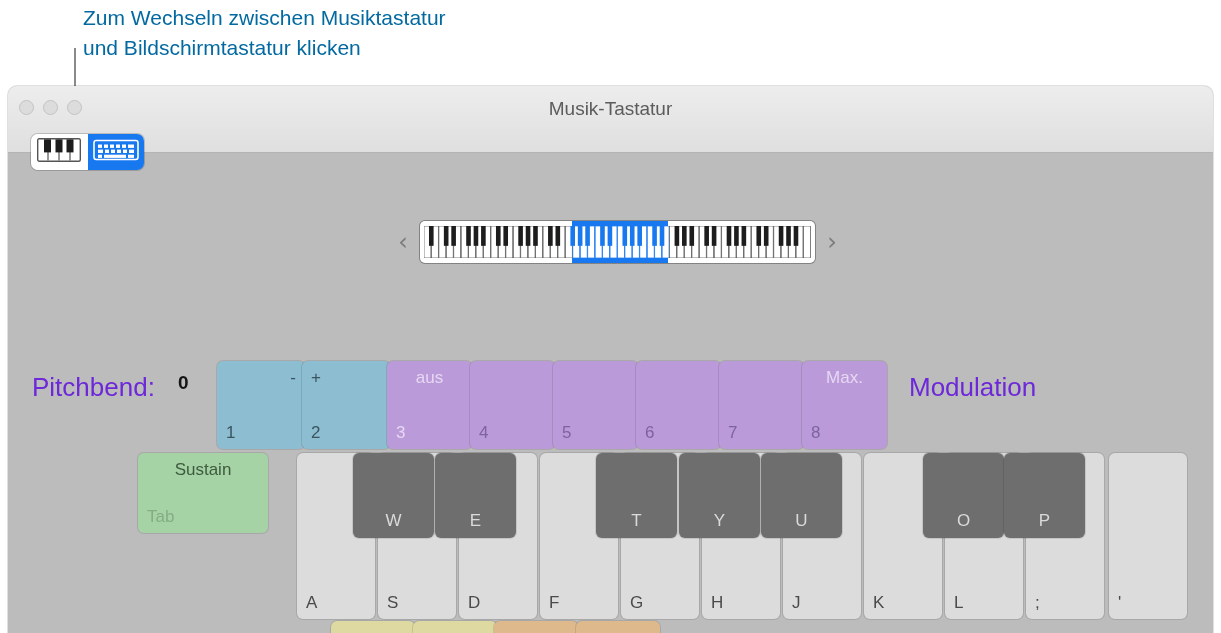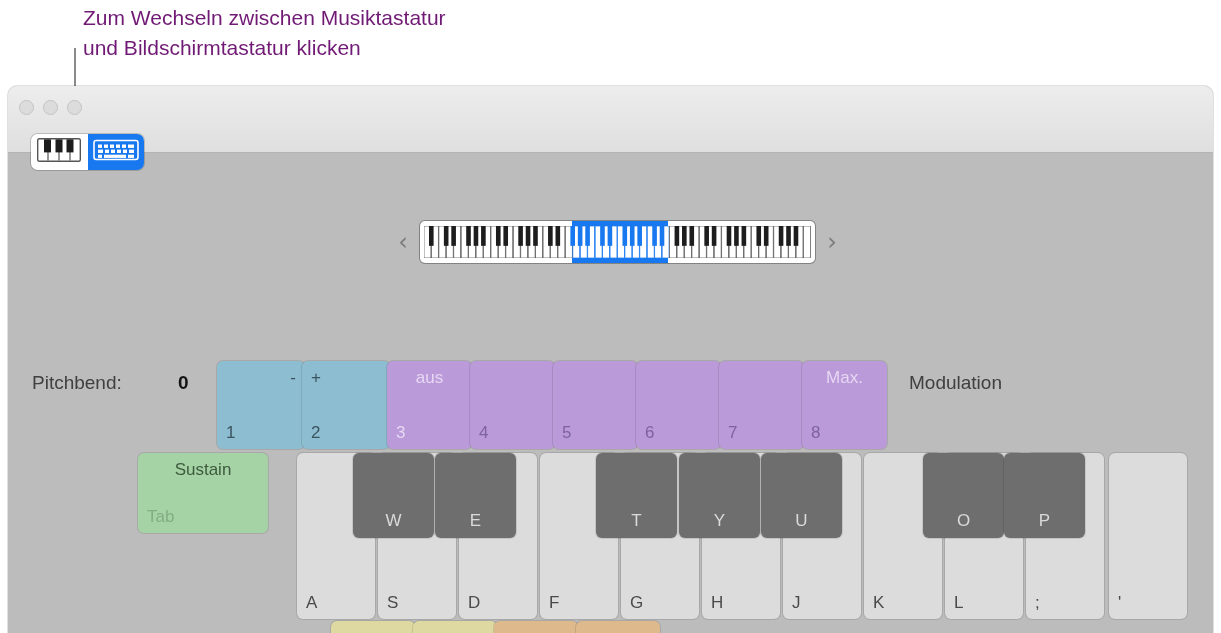--- a/index.html
+++ b/index.html
@@ -4,21 +4,21 @@
 <style>
   html,body{margin:0;padding:0;}
   body{
     width:1221px;height:633px;background:#ffffff;
     font-family:"Liberation Sans","DejaVu Sans",sans-serif;
     overflow:hidden;position:relative;
   }
   
   #callout-text{
     position:absolute;left:83px;top:3px;width:620px;
-    font-size:21px;line-height:30px;color:#701a75;white-space:pre-line;
+    font-size:21px;line-height:30px;color:#0369a1;white-space:pre-line;
   }
   #callout-vline{position:absolute;left:74px;top:48px;width:2px;height:82px;background:#8a8a8a;}
   #callout-bracket{position:absolute;left:22px;top:128px;width:116px;height:12px;
     border:2px solid #8a8a8a;border-bottom:none;border-radius:2px 2px 0 0;box-sizing:border-box;}
 
   
   #window{
     position:absolute;left:8px;top:86px;width:1205px;height:547px;
     background:#bcbcbc;border-radius:9px 9px 0 0;overflow:hidden;
     box-shadow:0 0 0 1px rgba(0,0,0,.12);
@@ -58,21 +58,21 @@
   #overview{
     position:relative;width:395px;height:42px;background:#fff;border-radius:5px;
     box-shadow:0 0 0 1px rgba(0,0,0,.30);overflow:hidden;
   }
   #ov-sel{position:absolute;top:0;left:152px;width:96px;height:42px;background:#1878f0;}
   #ov-svg{position:absolute;left:4px;top:5px;}
 
   
   #content{position:relative;height:481px;}
 
-  .lbl{position:absolute;font-size:19px;color:#404040;}
+  .lbl{position:absolute;font-size:26px;color:#6d28d9;}
   .val{position:absolute;font-size:19px;color:#141414;font-weight:600;}
 
   .key{
     position:absolute;border-radius:6px;box-sizing:border-box;
     box-shadow:0 0 0 1px rgba(0,0,0,.10);
   }
   .key .top{position:absolute;top:7px;left:9px;right:9px;font-size:17px;line-height:20px;}
   .key .bot{position:absolute;bottom:6px;left:9px;font-size:17px;line-height:20px;}
   .top.r{text-align:right;}
   .top.l{text-align:left;}
@@ -102,20 +102,21 @@
 <div id="callout-vline"></div>
 <div id="callout-bracket"></div>
 
 <div id="window">
 
   <div id="titlebar">
     <div class="traffic" id="tl-close"></div>
     <div class="traffic" id="tl-min"></div>
     <div class="traffic" id="tl-max"></div>
 
+    <div id="window-title">Musik-Tastatur</div>
 
     <div id="mode-toggle">
       <div class="seg" id="seg-piano">
         <span>
           <svg width="44" height="24" viewBox="0 0 44 24">
             <rect x="0.7" y="0.7" width="42.6" height="22.6" rx="1.5" fill="#fff" stroke="#555" stroke-width="1.4"></rect>
             <line x1="11" y1="1.4" x2="11" y2="22.6" stroke="#555" stroke-width="1.2"></line>
             <line x1="22" y1="1.4" x2="22" y2="22.6" stroke="#555" stroke-width="1.2"></line>
             <line x1="33" y1="1.4" x2="33" y2="22.6" stroke="#555" stroke-width="1.2"></line>
             <rect x="7" y="1.4" width="7" height="13" fill="#1d1d1d"></rect>

